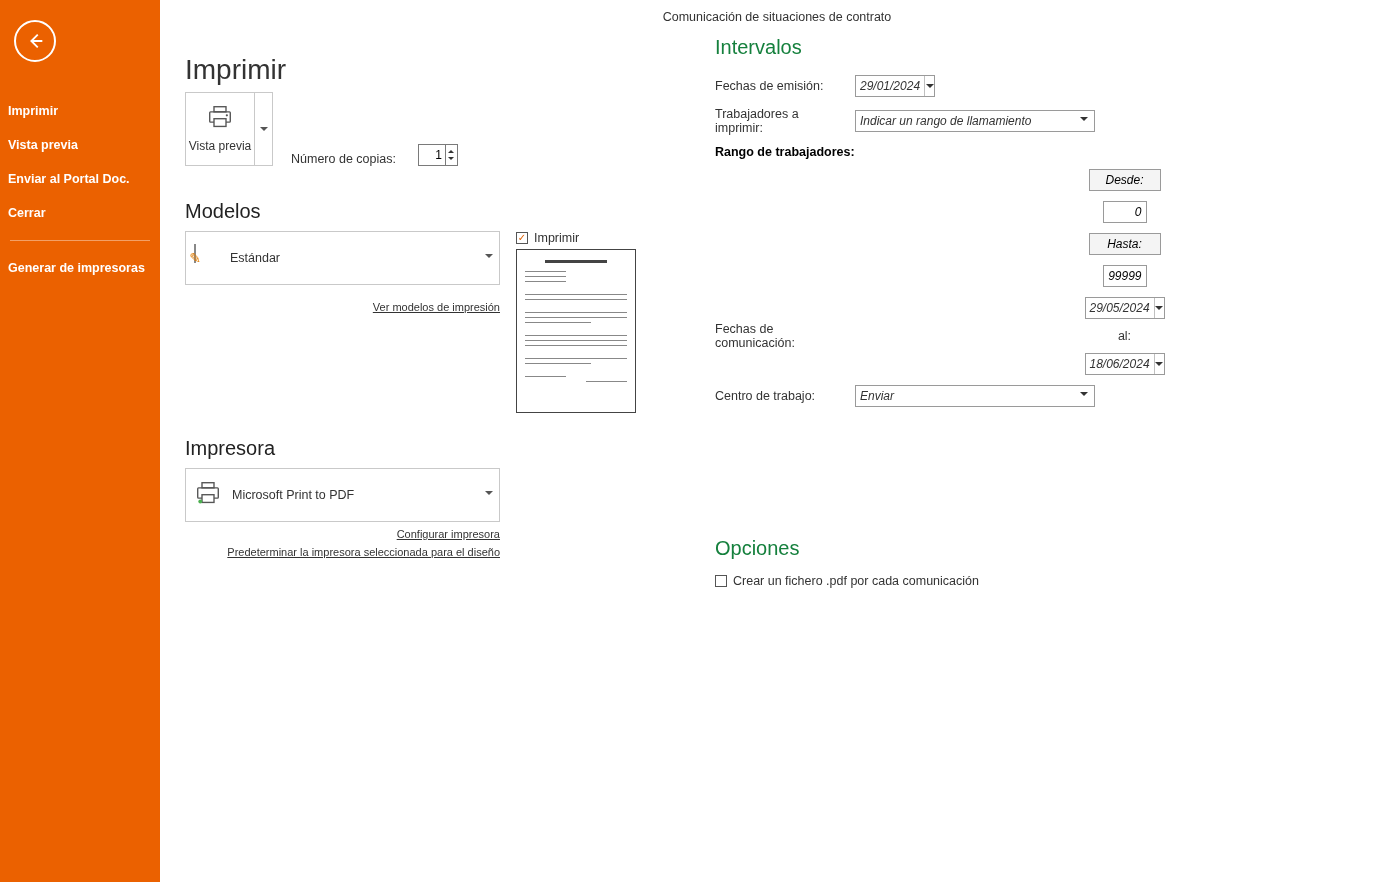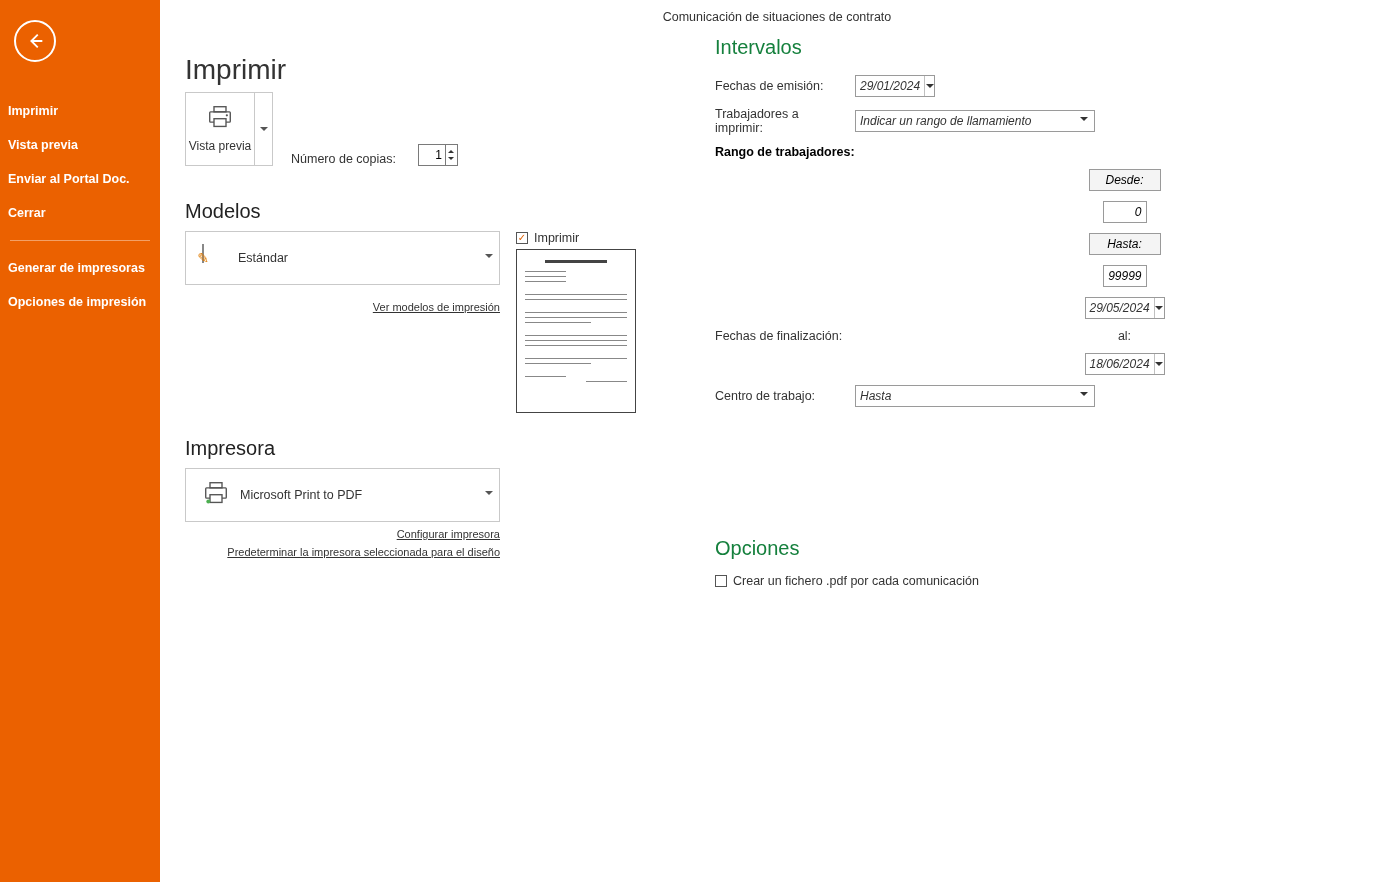--- a/index.html
+++ b/index.html
@@ -50,21 +50,21 @@
   }
   .spinner .btns { width: 12px; display: flex; flex-direction: column; border-left: 1px solid #7a7a7a; }
   .spinner .btns div { flex: 1; display: flex; align-items: center; justify-content: center; cursor: pointer; }
   .spinner .up::after  { content: ""; border: 3px solid transparent; border-bottom-color: #333; }
   .spinner .dn::after  { content: ""; border: 3px solid transparent; border-top-color: #333; }
 
   .columns { display: flex; gap: 40px; align-items: flex-start; }
 
   .combo {
     width: 315px; height: 54px; border: 1px solid #c9c9c9; display: flex; align-items: center;
-    padding: 0 16px; position: relative; gap: 10px; cursor: pointer; background: #fff;
+    padding: 0 8px; position: relative; gap: 10px; cursor: pointer; background: #fff;
   }
   .combo.selected { background: #b6dcf2; border-color: #8abfe0; margin-left: 18px; width: 297px; }
   .combo .txt { font-size: 12.5px; color: #333; flex: 1; overflow: hidden; white-space: nowrap; text-overflow: ellipsis; }
   .combo .caret { position: absolute; right: 6px; top: 50%; transform: translateY(-50%); }
   .combo .caret::after { content: ""; border: 4px solid transparent; border-top-color: #555; display: block; }
 
   .link { color: #333; font-size: 11px; text-decoration: underline; cursor: pointer; text-align: right; margin-top: 6px; }
   .link.wide { width: 315px; }
 
   .chk { display: flex; align-items: center; gap: 6px; font-size: 12.5px; color: #333; margin-bottom: 4px; cursor: pointer; }
@@ -113,21 +113,20 @@
     <svg viewBox="0 0 24 24" width="22" height="22">
       <path d="M15 5 L8 12 L15 19 M8 12 H20"></path>
     </svg>
   </div>
   <div class="side-item">Imprimir</div>
   <div class="side-item">Vista previa</div>
   <div class="side-item">Enviar al Portal Doc.</div>
   <div class="side-item">Cerrar</div>
   <div class="side-sep"></div>
   <div class="side-item">Generar de impresoras</div>
-  <div class="side-item">Opciones de impresión</div>
 </div>
 
 <div class="app-title">Comunicación de situaciones de contrato</div>
 
 <div class="content">
 
   <h1 class="page">Imprimir</h1>
 
   <div class="row-top">
     <div class="preview-btn-wrap">
@@ -245,36 +244,36 @@
           <button class="small-btn">Desde:</button>
           <input class="num-in" value="0" style="">
         </div>
 
         <div></div>
         <div class="inline">
           <button class="small-btn">Hasta:</button>
           <input class="num-in" value="99999" style="">
         </div>
 
-        <div class="lab">Fechas de finalización:</div>
+        <div class="lab">Fechas de comunicación:</div>
         <div class="inline">
           <div class="date-pick">
             <span>29/05/2024</span>
               <div class="dd"></div>
           </div>
           <span>al:</span>
           <div class="date-pick">
             <span>18/06/2024</span>
               <div class="dd"></div>
           </div>
         </div>
 
         <div class="lab">Centro de trabajo:</div>
         <div class="select-ctl">
-          <span>Hasta</span>
+          <span>Enviar</span>
             <div class="dd"></div>
         </div>
       </div>
 
       <h2 class="sec-big" style="margin-top:130px;">Opciones</h2>
       <div style="height:14px;"></div>
       <label class="chk">
         <span class="box"></span>
         <span>Crear un fichero .pdf por cada comunicación</span>
       </label>

